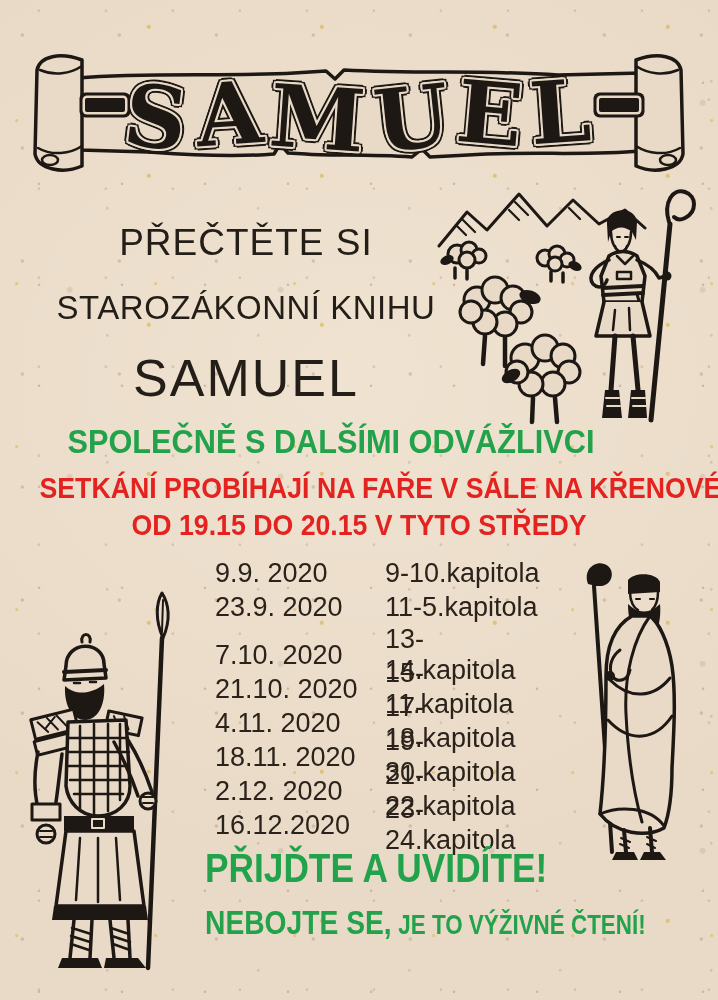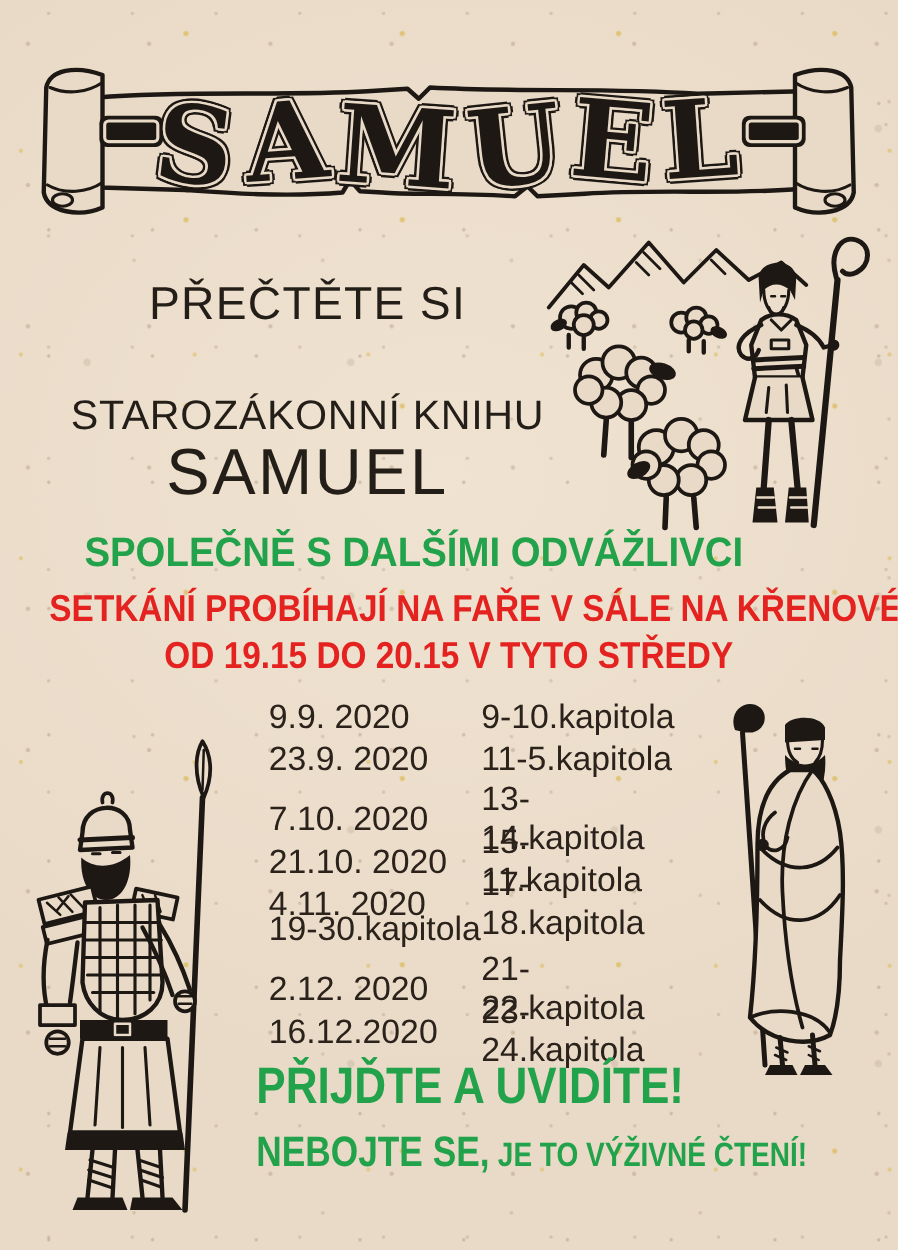--- a/index.html
+++ b/index.html
@@ -48,21 +48,21 @@
   .bl:nth-child(6){transform:rotate(5deg) translateY(-1px);}
   .bl:nth-child(7){transform:rotate(-4deg) translateY(-3px);}
   .bl:nth-child(8){transform:translateY(-10px);}
   .bl.dash{width:40px;height:14px;background:var(--ink,#1d1814);
     box-shadow:0 0 0 2.5px var(--paper,#e9dac7),0 0 0 5.5px var(--ink,#1d1814);
     font-size:0;text-shadow:none;border-radius:2px;}
 
   
   .intro{left:0;width:492px;text-align:center;color:#241e18;}
   #intro-1{top:222px;font-size:37px;letter-spacing:1px;}
-  #intro-2{top:289px;font-size:33px;letter-spacing:.5px;margin-top:24px;}
+  #intro-2{top:289px;font-size:33px;letter-spacing:.5px;}
   #intro-3{top:348px;font-size:52px;letter-spacing:2px;}
 
   
   .cond{font-weight:bold;display:block;}
   #green-line{top:423px;left:18px;width:626px;text-align:center;
     color:var(--green,#22a24b);font-size:33px;transform:scaleX(.93);transform-origin:center;}
   .redline{left:0;width:718px;text-align:center;color:var(--red,#e42320);
     font-size:30px;transform:scaleX(.89);transform-origin:center;}
   #red-line-1{top:471px;}
   #red-line-2{top:508px;}
@@ -206,20 +206,21 @@
   </div>
   <div class="srow">
     <span>21.10. 2020</span>
     <span>15-11.kapitola</span>
   </div>
   <div class="srow">
     <span>4.11. 2020</span>
     <span>17-18.kapitola</span>
   </div>
   <div class="srow">
+    <span>18.11. 2020</span>
     <span>19-30.kapitola</span>
   </div>
   <div class="srow">
     <span>2.12. 2020</span>
     <span>21-22.kapitola</span>
   </div>
   <div class="srow">
     <span>16.12.2020</span>
     <span>23-24.kapitola</span>
   </div>

